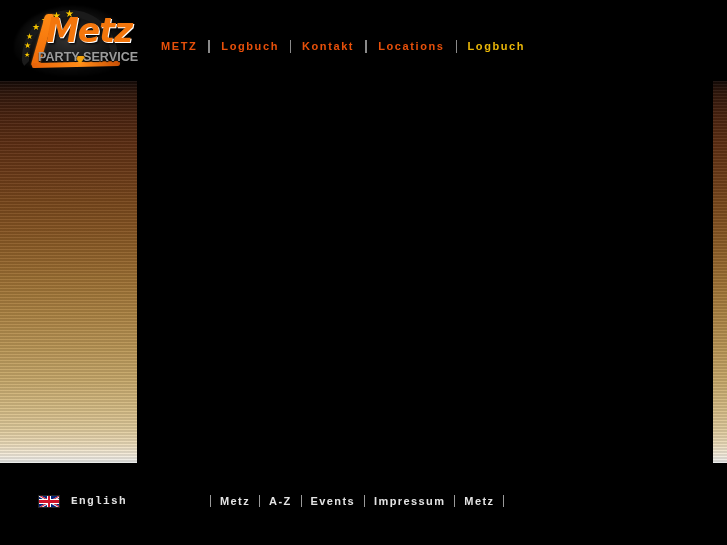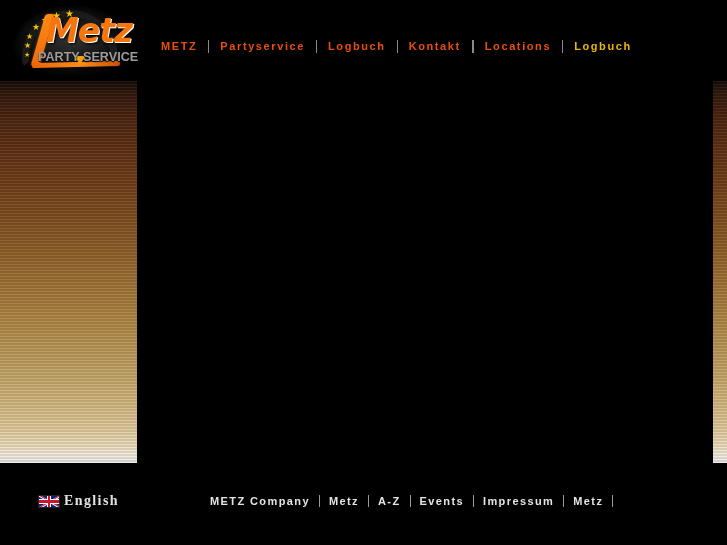--- a/index.html
+++ b/index.html
@@ -279,25 +279,25 @@
   .flag .dr2 {
     left: -4px; top: 5.6px; width: 30px; height: 1.2px;
     background: #cf142b; transform: rotate(-30deg);
   }
   .flag .cw-h { left: 0; top: 3.6px; width: 22px; height: 4.6px; background: #fff; }
   .flag .cw-v { left: 7.7px; top: 0; width: 4.6px; height: 13px; background: #fff; }
   .flag .cr-h { left: 0; top: 4.7px; width: 22px; height: 2.4px; background: #cf142b; }
   .flag .cr-v { left: 8.8px; top: 0; width: 2.4px; height: 13px; background: #cf142b; }
   .lang-label {
     color: #e2e2e2;
-    font-family: Liberation Serif, serif;
-    font-size: 14px;
+    font-family: Liberation Mono, monospace;
+    font-size: 11px;
     font-weight: bold;
     letter-spacing: 1.4px;
-    margin-left: 4px;
+    margin-left: 11px;
     white-space: nowrap;
   }
 
   .footnav {
     position: absolute;
     left: 210px;
     top: 493px;
     height: 16px;
     display: flex;
     align-items: center;
@@ -341,21 +341,20 @@
     <div class="logo-swoosh"></div>
     <div class="logo-metz">Metz</div>
     <div class="logo-underline"></div>
     <div class="logo-tri"></div>
     <div class="logo-sub">PARTY SERVICE</div>
   </div>
 
   <nav class="topnav">
     <a>METZ</a>
     <span class="sepbar"></span>
-    <a>Partyservice</a>
     <span class="sepbar"></span>
     <a>Logbuch</a>
     <span class="sepbar"></span>
     <a>Kontakt</a>
     <span class="sepbar"></span>
     <span class="sepbar"></span>
     <a>Locations</a>
     <span class="sepbar"></span>
     <a class="active">Logbuch</a>
 
@@ -377,21 +376,20 @@
       <i class="dr2"></i>
     <i class="cw-h"></i>
       <i class="cw-v"></i>
     <i class="cr-h"></i>
       <i class="cr-v"></i>
   </span>
   <span class="lang-label">English</span>
 </div>
 
 <nav class="footnav">
-  <a>METZ  Company</a>
   <span class="sepbar"></span>
   <a>Metz</a>
   <span class="sepbar"></span>
   <a>A-Z</a>
   <span class="sepbar"></span>
   <a>Events</a>
   <span class="sepbar"></span>
   <a>Impressum</a>
   <span class="sepbar"></span>
   <a>Metz</a>

